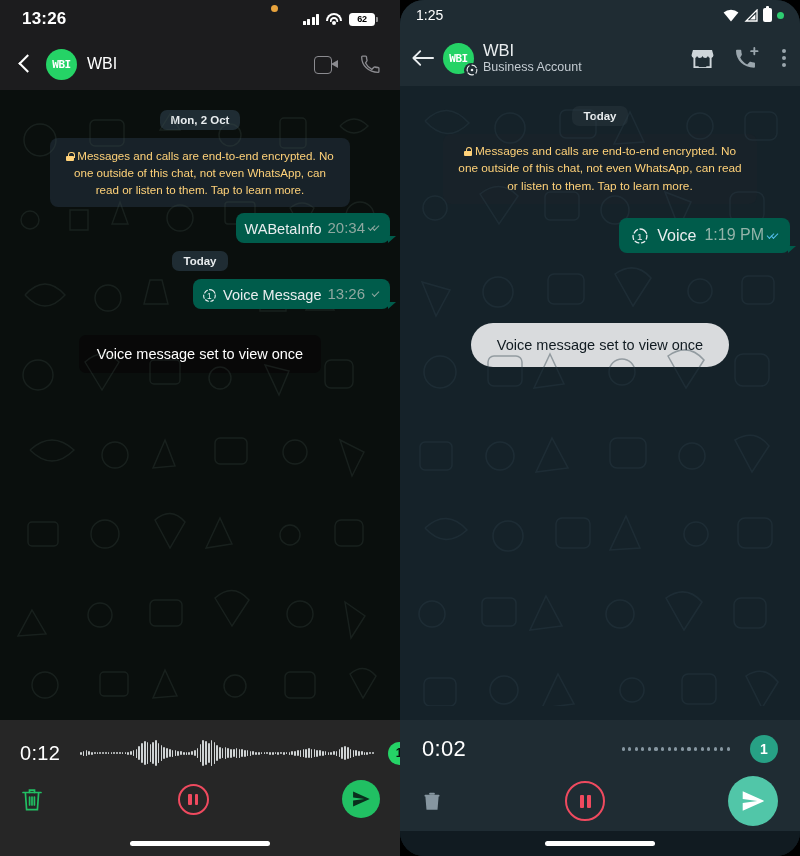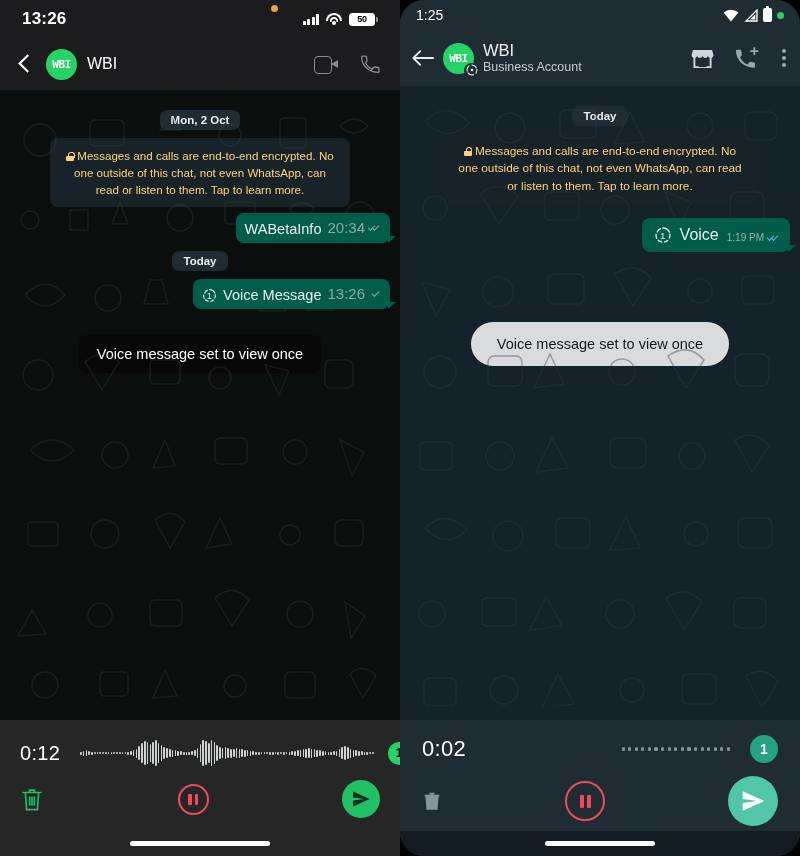--- a/index.html
+++ b/index.html
@@ -78,21 +78,21 @@
   .bubble { position:relative; border-radius:8px; padding:6px 9px 6px 9px;
       display:flex; align-items:flex-end; gap:6px; max-width:82%; }
   .ios .bubble.out { background:#005c4b; }
   .and .bubble.out { background:#005c4b; }
   .bubble.out::after { content:""; position:absolute; right:-6px; bottom:0; width:0; height:0;
       border-left:8px solid #005c4b; border-bottom:7px solid transparent; }
   .btext { color:#e9edef; font-size:14.5px; white-space:nowrap;text-align:right; }
   .and .btext { font-size:16px; }
   .meta { display:flex; align-items:center; gap:3px; padding-bottom:1px; }
   .time { color:#8fa8a0; font-size:15px; white-space:nowrap; }
-  .and .time { color:#93b3a9; font-size:10px; }
+  .and .time { color:#93b3a9; font-size:16px; }
   .ticks { display:inline-block; position:relative; width:13px; height:9px; }
   .ticks i, .ticks u { position:absolute; display:block; width:7px; height:4px;
       border-left:1.5px solid #8fa8a0; border-bottom:1.5px solid #8fa8a0;
       transform:rotate(-45deg); top:2px; }
   .ticks i { left:4px; } .ticks u { left:0px; }
   .and .ticks i, .and .ticks u { border-color:#53bdeb; }
 
   .vo-icon { width:15px; height:15px; position:relative; flex:0 0 15px; }
   .vo-icon svg { display:block; }
 
@@ -179,21 +179,21 @@
             <i></i>
             <i></i>
             <i></i>
           </div>
         <div class="wifi-ios">
             <span class="a"></span>
             <span class="b"></span>
             <span class="c"></span>
           </div>
         <div class="batt-ios">
-          <div class="body">50</div>
+          <div class="body">62</div>
           <div class="cap"></div>
         </div>
       </div>
     </div>
 
     <div class="chatheader">
       <div class="back-chevron"></div>
       <div class="avatar">
         <b>WBI</b>
       </div>

